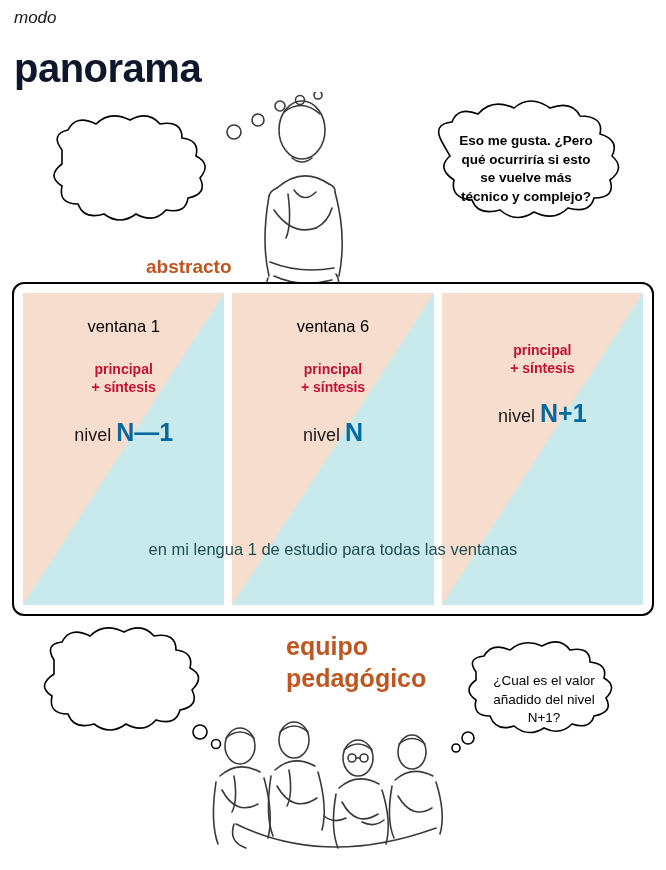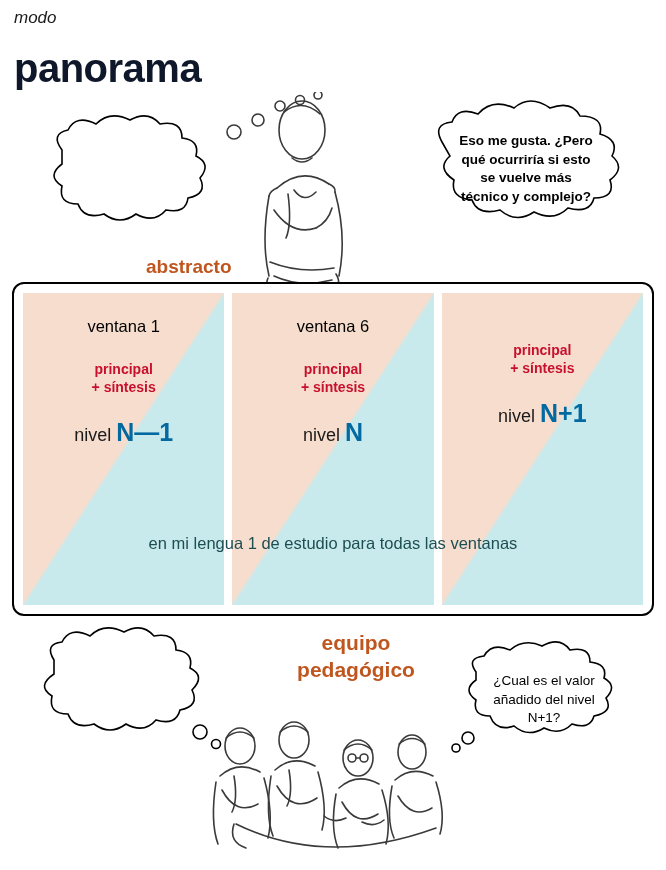--- a/index.html
+++ b/index.html
@@ -92,22 +92,22 @@
     top: 257px;
     font-size: 17px;
     color: #000;
     margin-top: 32px;
   }
   .label-equipo {
     position: absolute;
     left: 286px;
     top: 630px;
     width: 140px;
-    text-align: center;
-    font-size: 21px;
+    text-align: left;
+    font-size: 25px;
     font-weight: bold;
     color: #C0561F;
     line-height: 1.28;
     white-space: pre-line;
   }
 
   
   .panel {
     position: absolute;
     left: 12px;
@@ -158,21 +158,21 @@
   .win-level b {
     font-size: 25px;
     font-weight: bold;
     color: #0369a1;
   }
 
   .panel-footnote {
     position: absolute;
     left: 0;
     right: 0;
-    top: 250px;
+    top: 256px;
     text-align: center;
     font-size: 16.5px;
     color: #1d4e52;
     z-index: 5;
   }
 
   
   .team-figure {
     position: absolute;
     left: 176px;

